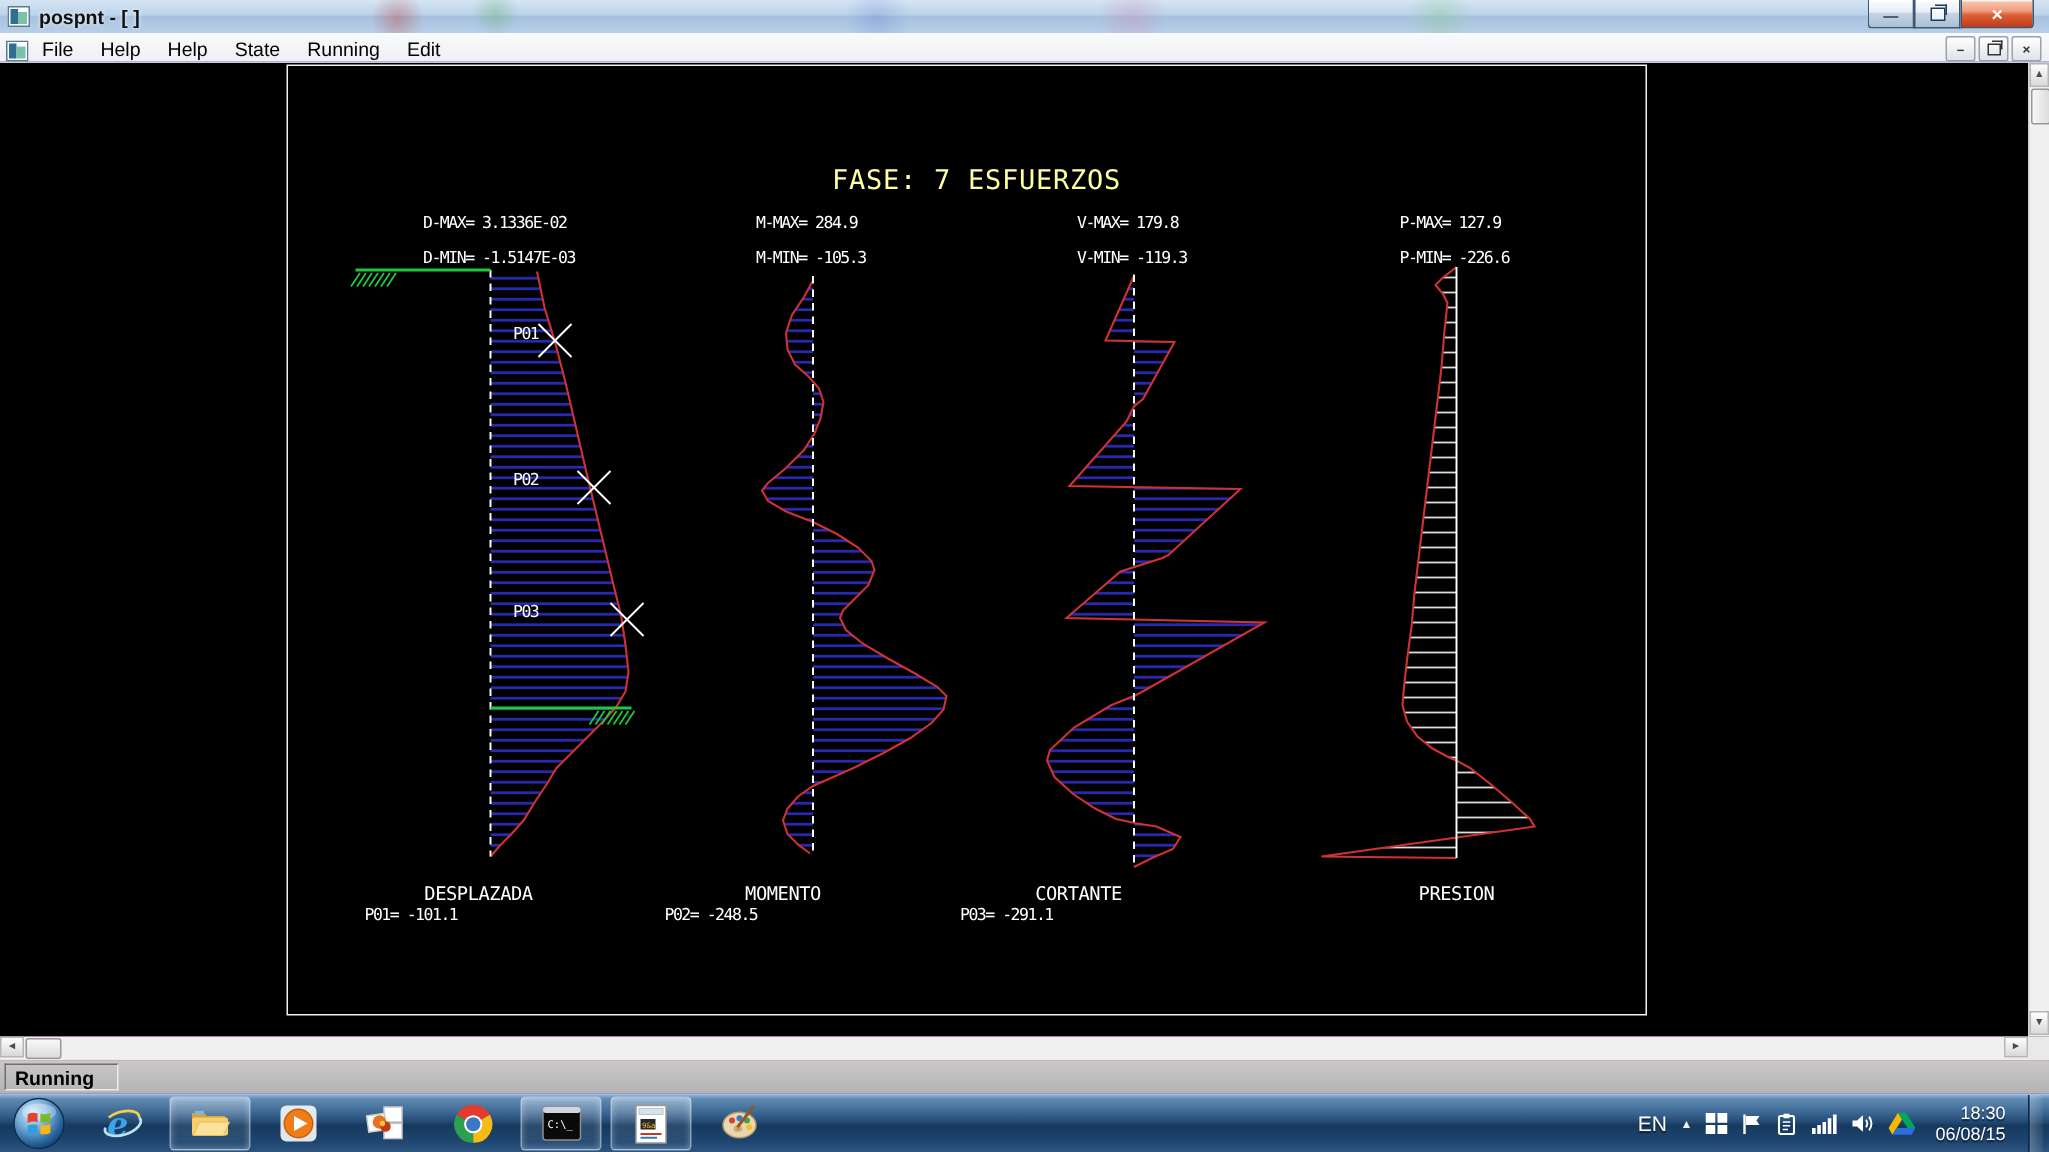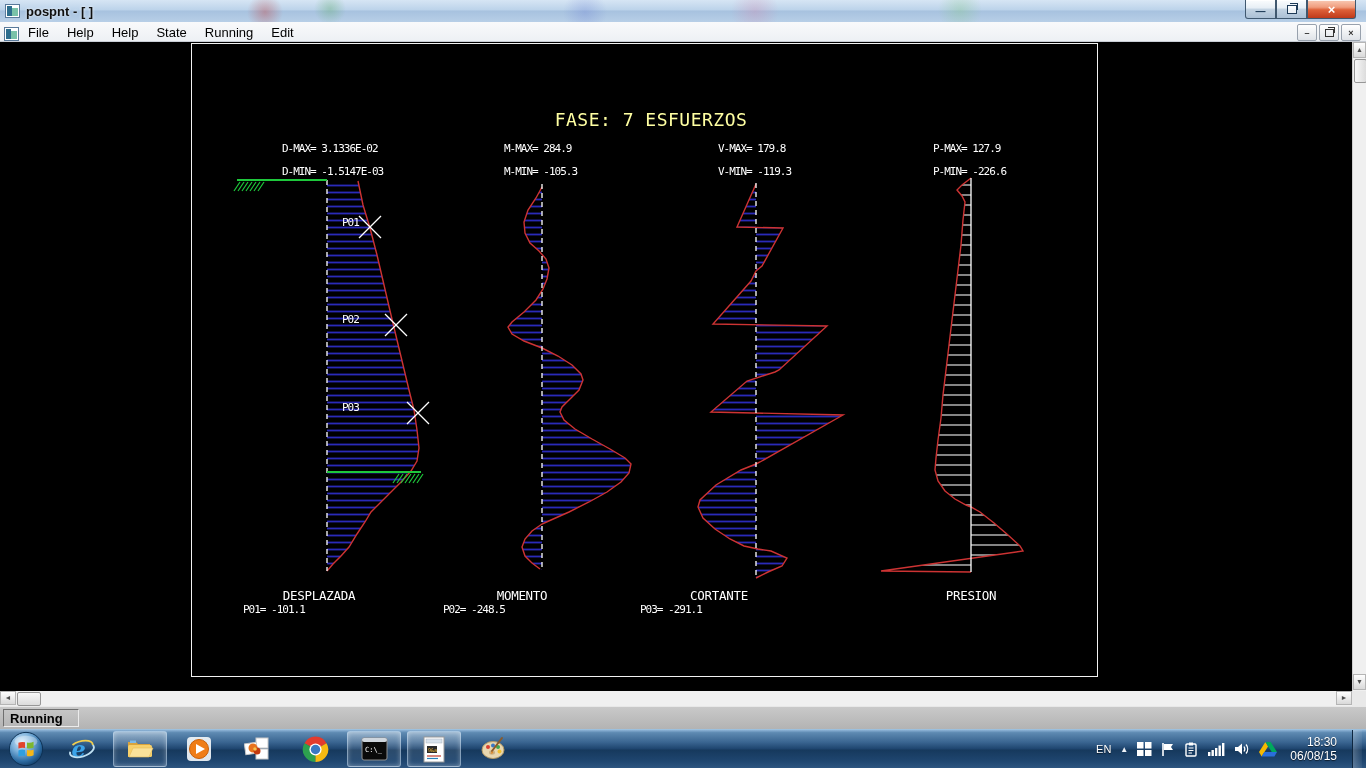--- a/index.html
+++ b/index.html
@@ -80,21 +80,21 @@
   .taskbar{position:absolute;top:729px;left:0;width:1366px;height:39px;z-index:10;
     background:linear-gradient(#8db3d6 0%,#5e8ab2 7%,#3a6591 32%,#1f4670 49%,#16395d 53%,#1f4670 82%,#2d5580 100%);
     border-top:1px solid #9cc0de;display:flex;align-items:center;box-sizing:border-box;}
   .start-orb{width:42px;height:36px;margin-left:5px;display:flex;align-items:center;justify-content:center;}
   .task-icons{display:flex;align-items:center;gap:6px;margin-left:8px;}
   .tbtn{width:52px;height:34px;display:flex;align-items:center;justify-content:center;border-radius:3px;}
   .tbtn.boxed{border:1px solid rgba(210,230,248,.55);
     background:linear-gradient(rgba(255,255,255,.34),rgba(255,255,255,.10) 50%,rgba(255,255,255,.03));
     box-shadow:inset 0 0 5px rgba(255,255,255,.35);}
   .tray{margin-left:auto;display:flex;align-items:center;gap:9px;padding-right:4px;color:#fff;}
-  .tray-lang{font-size:11px;color:#fff;text-shadow:0 1px 1px rgba(0,0,0,.6);text-align:right;}
+  .tray-lang{font-size:14px;color:#fff;text-shadow:0 1px 1px rgba(0,0,0,.6);text-align:right;}
   .tray-caret{font-size:8px;color:#f0f4f8;}
   .clock{font-size:12px;line-height:14px;text-align:right;color:#fff;text-shadow:0 1px 1px rgba(0,0,0,.6);margin-left:4px;}
   .show-desktop{width:9px;height:39px;border-left:1px solid #0e2740;
     background:linear-gradient(90deg,rgba(255,255,255,.25),rgba(255,255,255,.05));margin-left:6px;}
 </style>
 </head>
 <body>
 
 <div id="screen">
 

